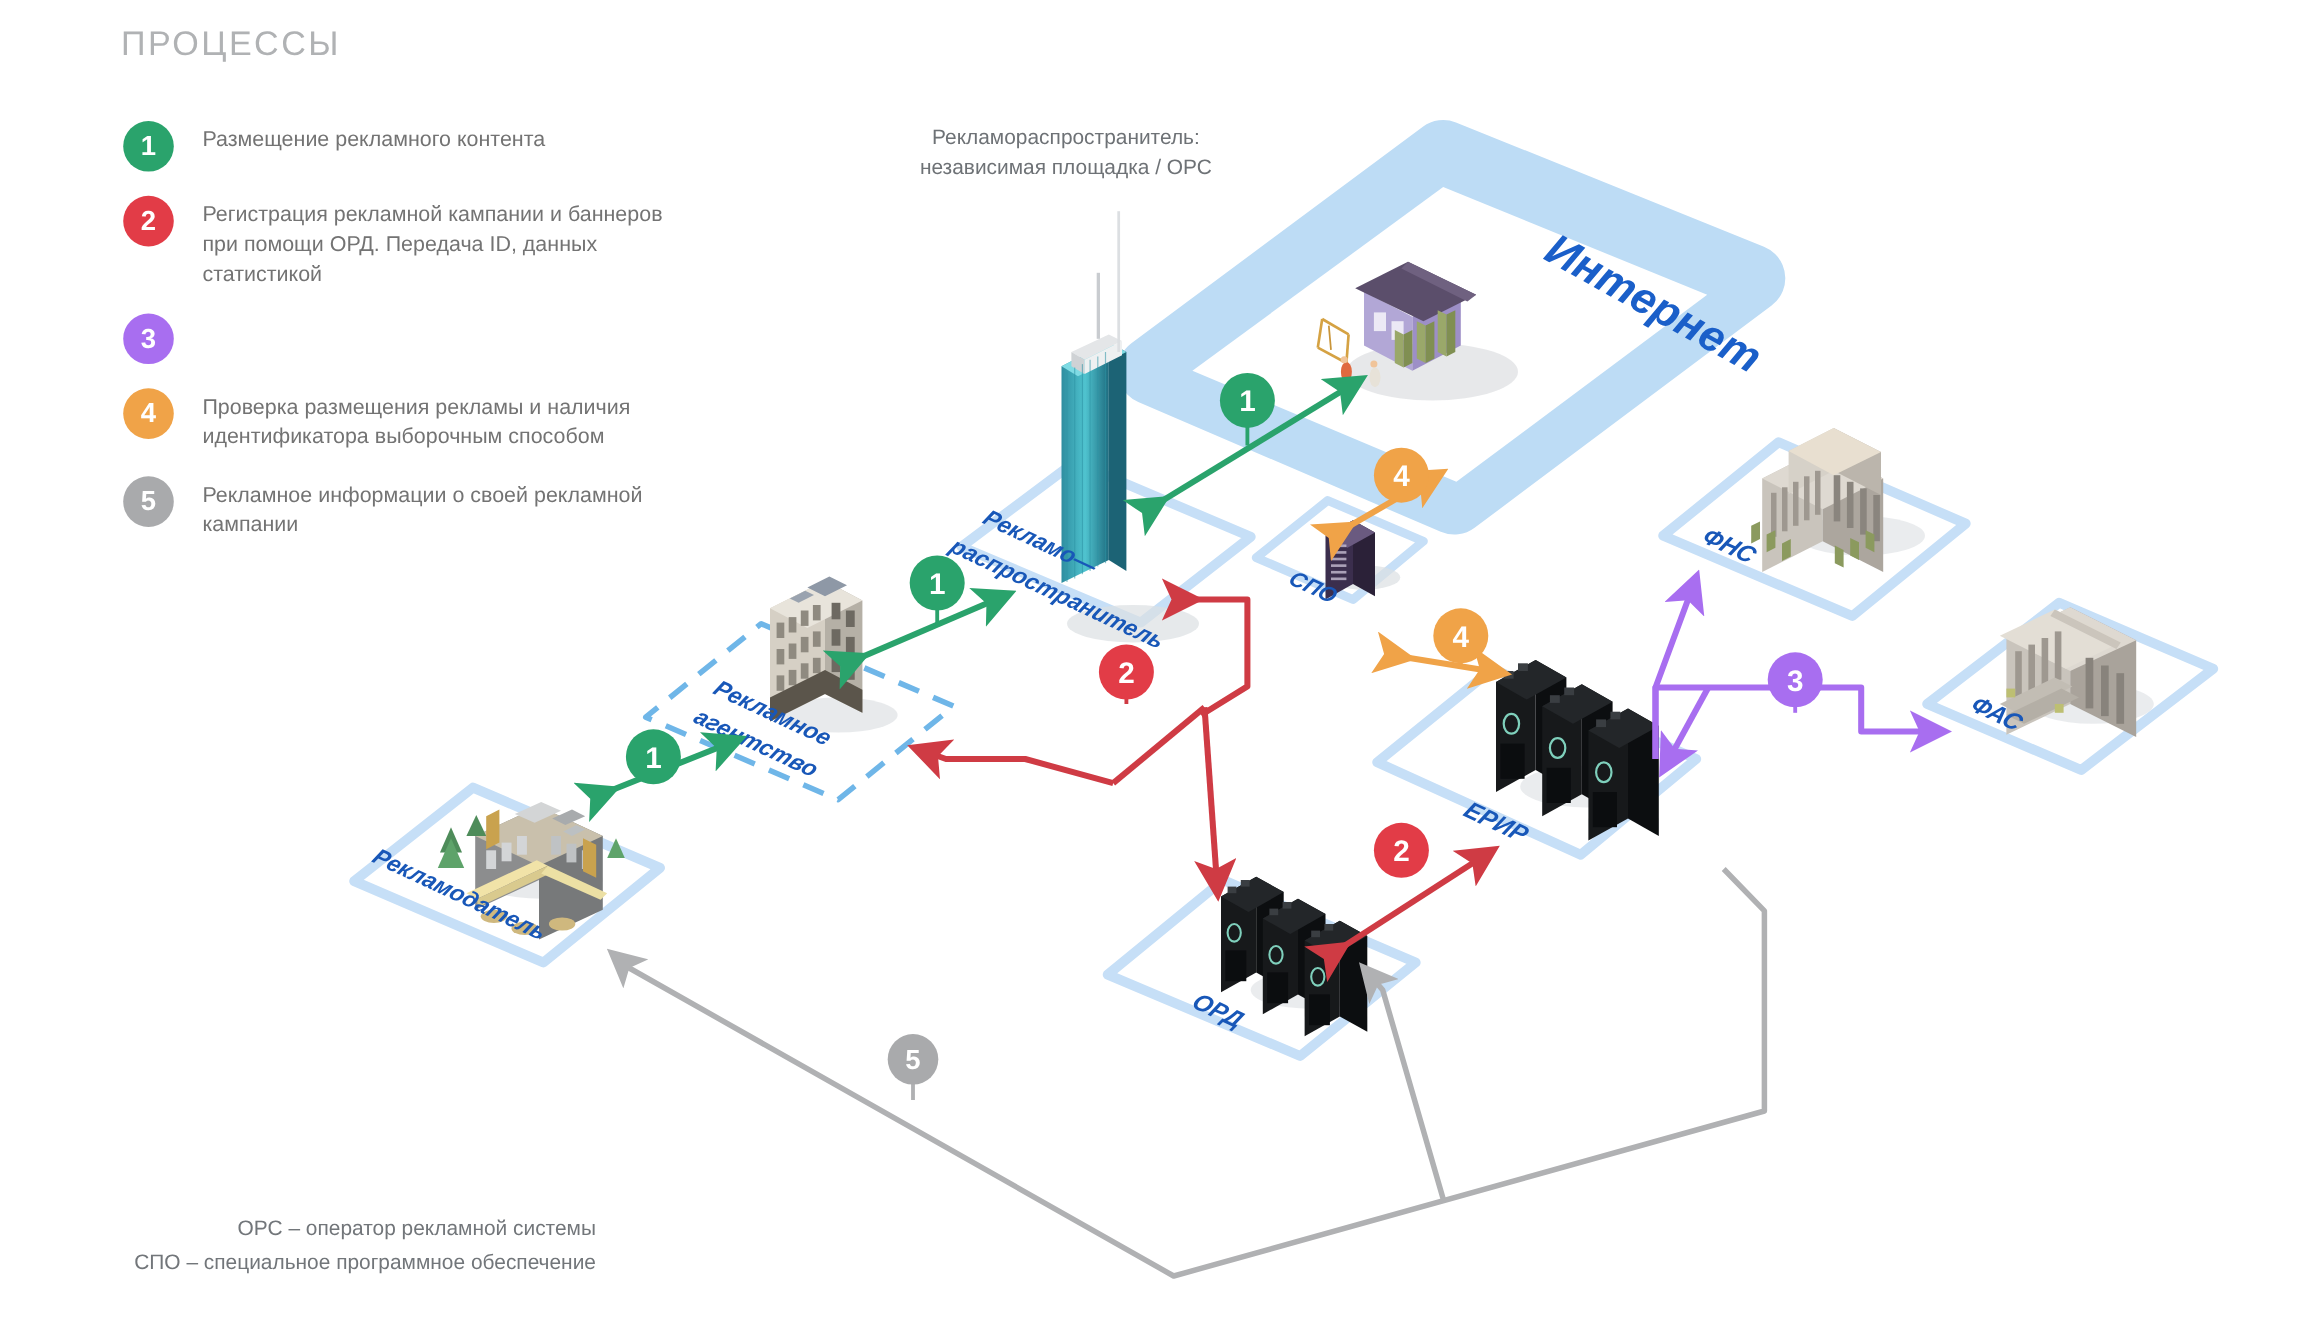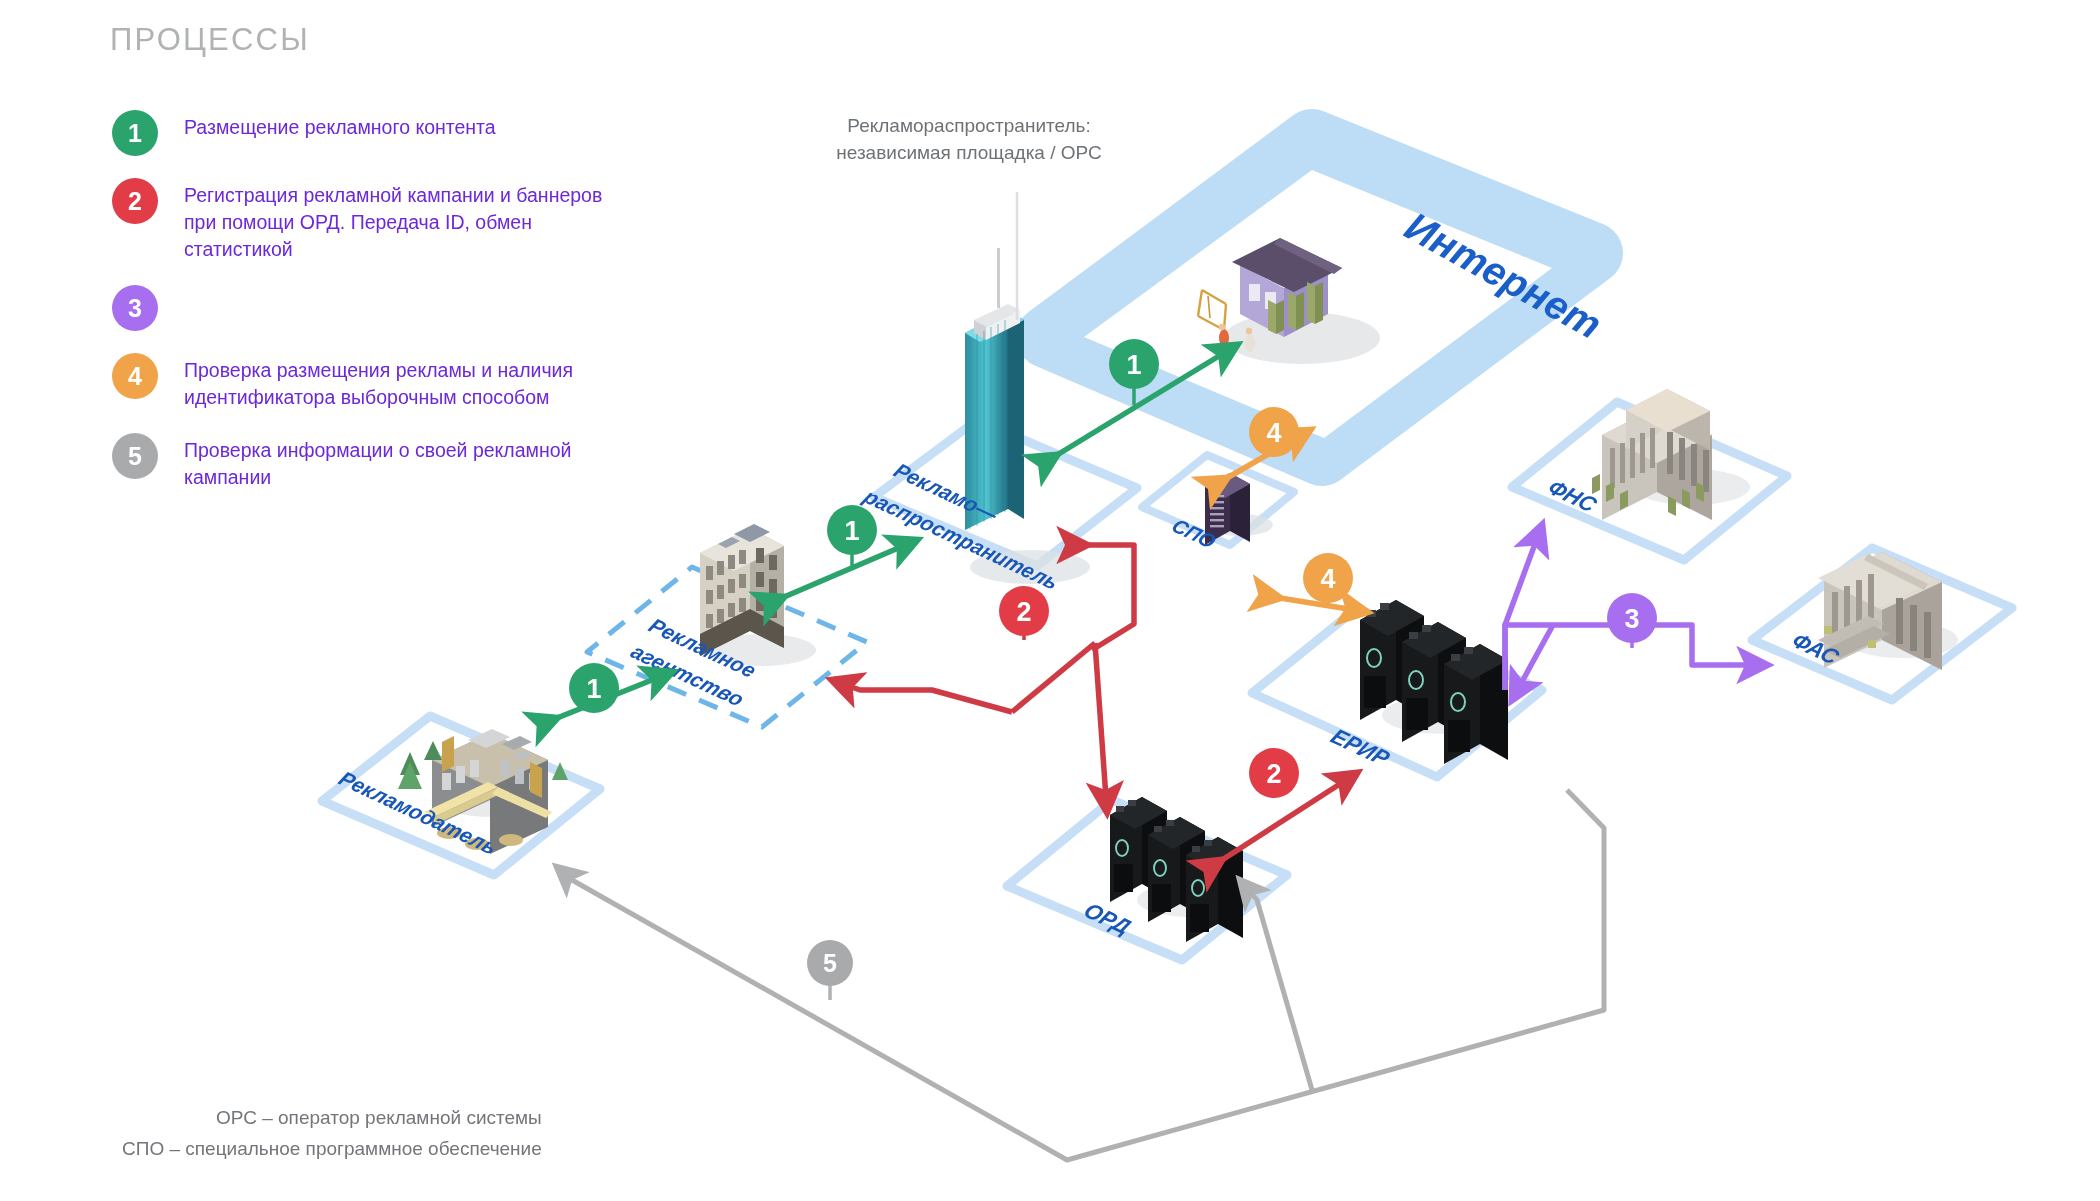--- a/index.html
+++ b/index.html
@@ -24,21 +24,21 @@
   .legend{position:absolute;left:100px;top:110px;width:520px;}
   .legend-row{position:relative;display:flex;align-items:flex-start;margin-bottom:22px;}
   .badge{
     width:46px;height:46px;border-radius:50%;
     display:flex;align-items:center;justify-content:center;
     color:#fff;font-size:25px;font-weight:700;flex:0 0 46px;
     font-family:"Liberation Sans", sans-serif;
   }
   .legend-text{
     margin-left:26px;margin-top:4px;
-    font-size:19.5px;line-height:27px;color:#6d28d9;
+    font-size:19.5px;line-height:27px;color:#737373;
     max-width:430px;
     font-family:"Liberation Sans", sans-serif;
   }
 
   
   .footer{position:absolute;left:110px;top:1102px;}
   .footer div{
     font-size:19px;line-height:31px;color:#72767a;
     font-family:"Liberation Sans", sans-serif;
     text-align:right;
@@ -75,35 +75,35 @@
 
   <div class="legend">
 
     <div class="legend-row">
       <div class="badge" style="background:#2aa36c">1</div>
       <div class="legend-text">Размещение рекламного контента</div>
     </div>
 
     <div class="legend-row">
       <div class="badge" style="background:#e23c47">2</div>
-      <div class="legend-text">Регистрация рекламной кампании и баннеров при помощи ОРД. Передача ID, обмен статистикой</div>
+      <div class="legend-text">Регистрация рекламной кампании и баннеров при помощи ОРД. Передача ID, данных статистикой</div>
     </div>
 
     <div class="legend-row">
       <div class="badge" style="background:#a86ef0">3</div>
     </div>
 
     <div class="legend-row">
       <div class="badge" style="background:#f0a348">4</div>
       <div class="legend-text">Проверка размещения рекламы и наличия идентификатора выборочным способом</div>
     </div>
 
     <div class="legend-row">
       <div class="badge" style="background:#a9aaac">5</div>
-      <div class="legend-text">Проверка информации о своей рекламной кампании</div>
+      <div class="legend-text">Рекламное информации о своей рекламной кампании</div>
     </div>
 
   </div>
 
   <div class="callout">
     <div>Рекламораспространитель:</div>
     <div>независимая площадка / ОРС</div>
   </div>
 
   <div class="footer">

